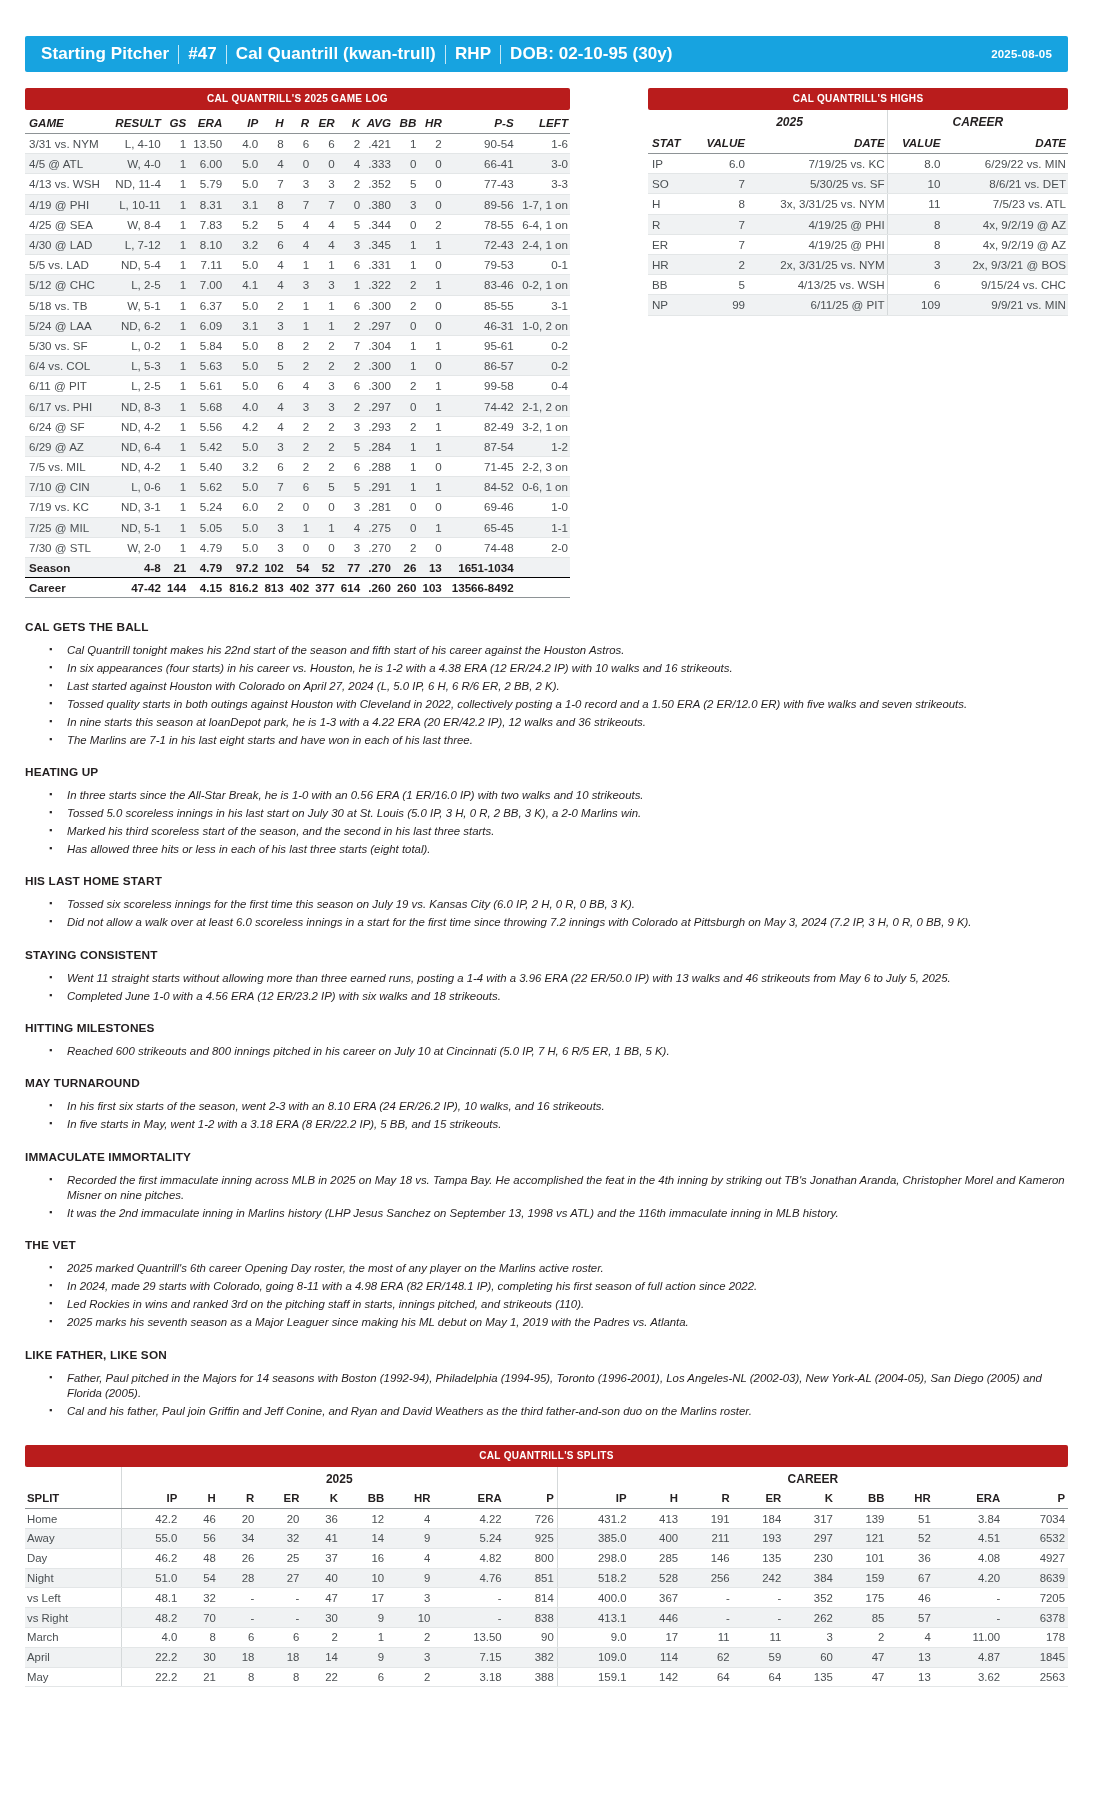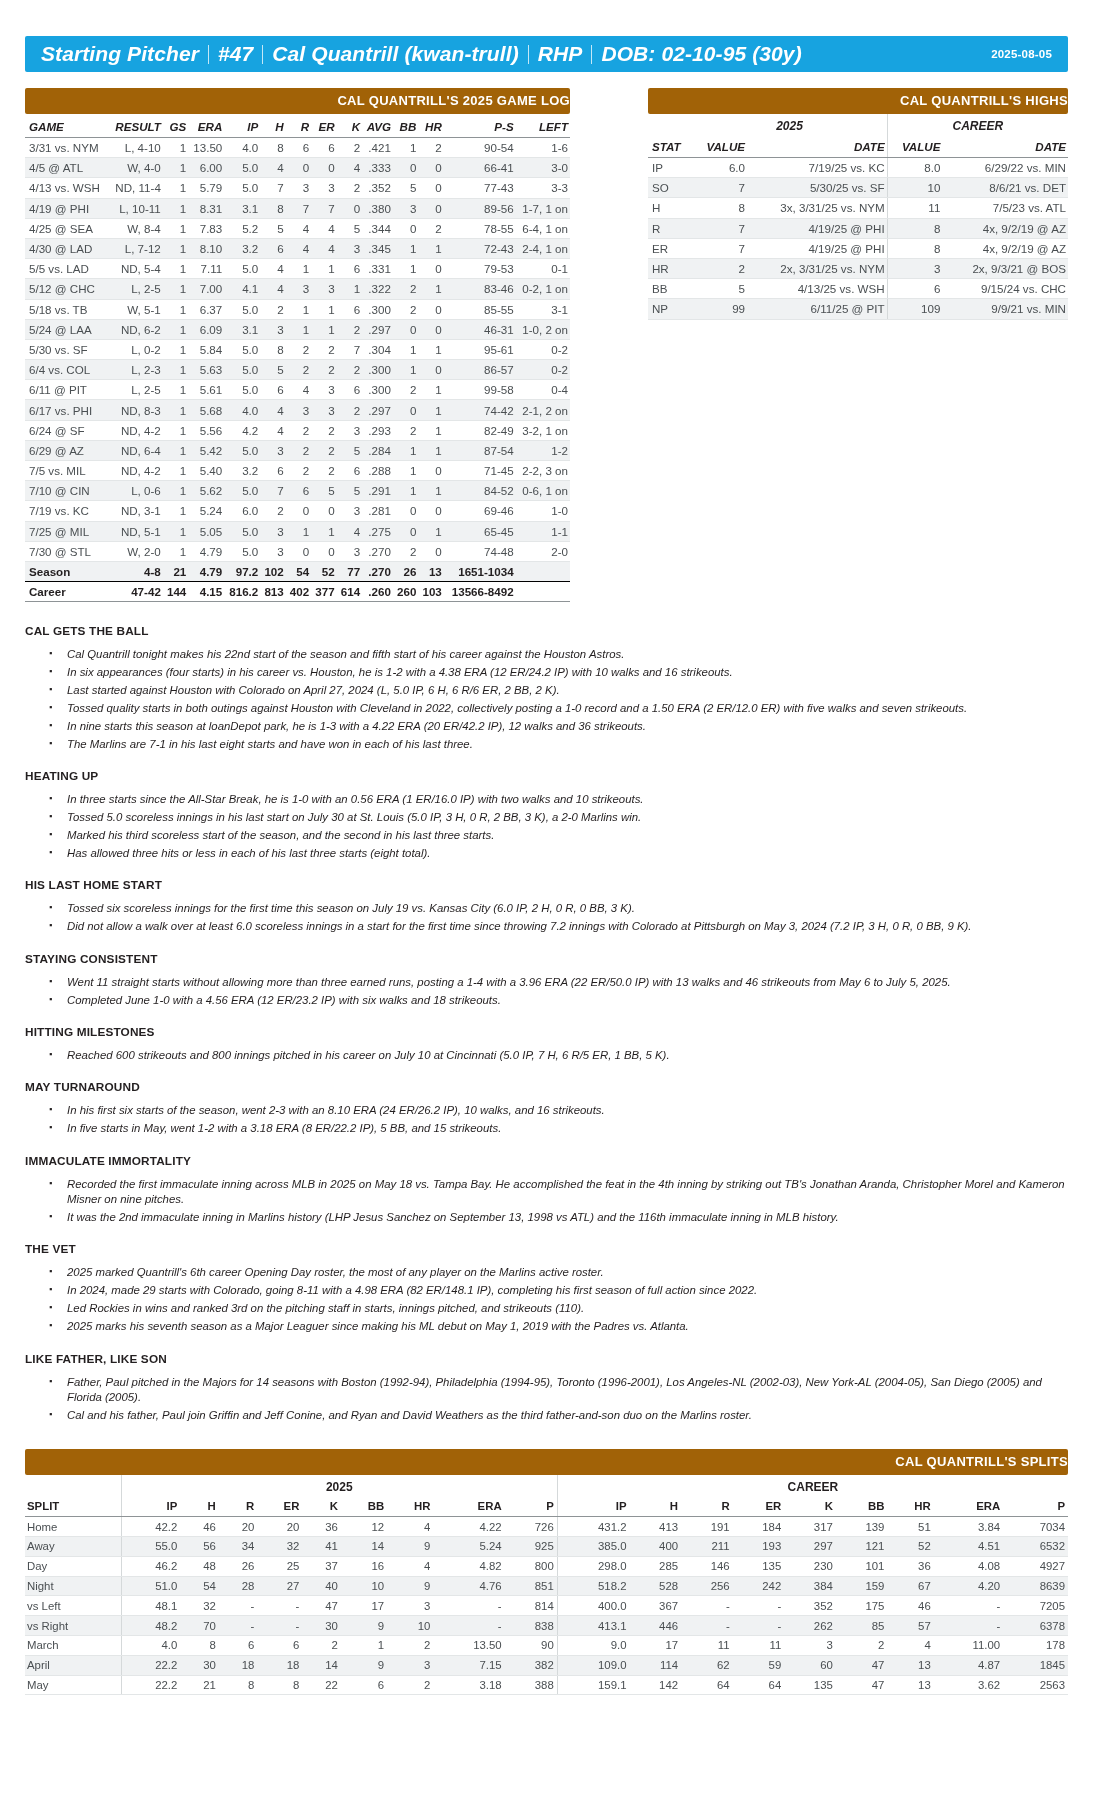--- a/index.html
+++ b/index.html
@@ -18,33 +18,33 @@
     margin-top: 36px;
     background: #17a3e0;
     color: #ffffff;
     height: 36px;
     display: flex;
     align-items: center;
     justify-content: space-between;
     padding: 0 16px;
     border-radius: 2px;
   }
-  .hdr-left { display: flex; align-items: center; font-size: 21px; font-weight: bold; letter-spacing: 0.1px; font-style: italic; }
+  .hdr-left { display: flex; align-items: center; font-size: 17px; font-weight: bold; letter-spacing: 0.1px; }
   .hdr-left > span { padding: 0 9px; }
   .hdr-left > span:first-child { padding-left: 0; }
   .hdr-sep { width:1px; height:19px; background: rgba(255,255,255,0.75); display:inline-block; }
   .hdr-date { font-size: 11.5px; font-weight: bold; letter-spacing: 0.2px; }
 
   
   .title-bar {
-    background: #a16207;
+    background: #b91c1c;
     color: #ffffff;
-    font-size: 13px;
+    font-size: 10px;
     font-weight: bold;
-    text-align: right;
+    text-align: center;
     padding: 5px 0 6px 0;
     letter-spacing: 0.3px;
     border-radius: 2px;
   }
 
   
   .top-row { display: flex; gap: 18px; margin-top: 16px; align-items: flex-start; }
   .col-gamelog { width: 545px; }
   .col-highs { width: 420px; margin-left: auto; }
 
@@ -341,21 +341,21 @@
               <td>2</td>
               <td>7</td>
               <td>.304</td>
               <td>1</td>
               <td>1</td>
               <td>95-61</td>
               <td>0-2</td>
             </tr>
             <tr>
               <td class="left">6/4 vs. COL</td>
-              <td>L, 2-3</td>
+              <td>L, 5-3</td>
               <td>1</td>
               <td>5.63</td>
               <td>5.0</td>
               <td>5</td>
               <td>2</td>
               <td>2</td>
               <td>2</td>
               <td>.300</td>
               <td>1</td>
               <td>0</td>

